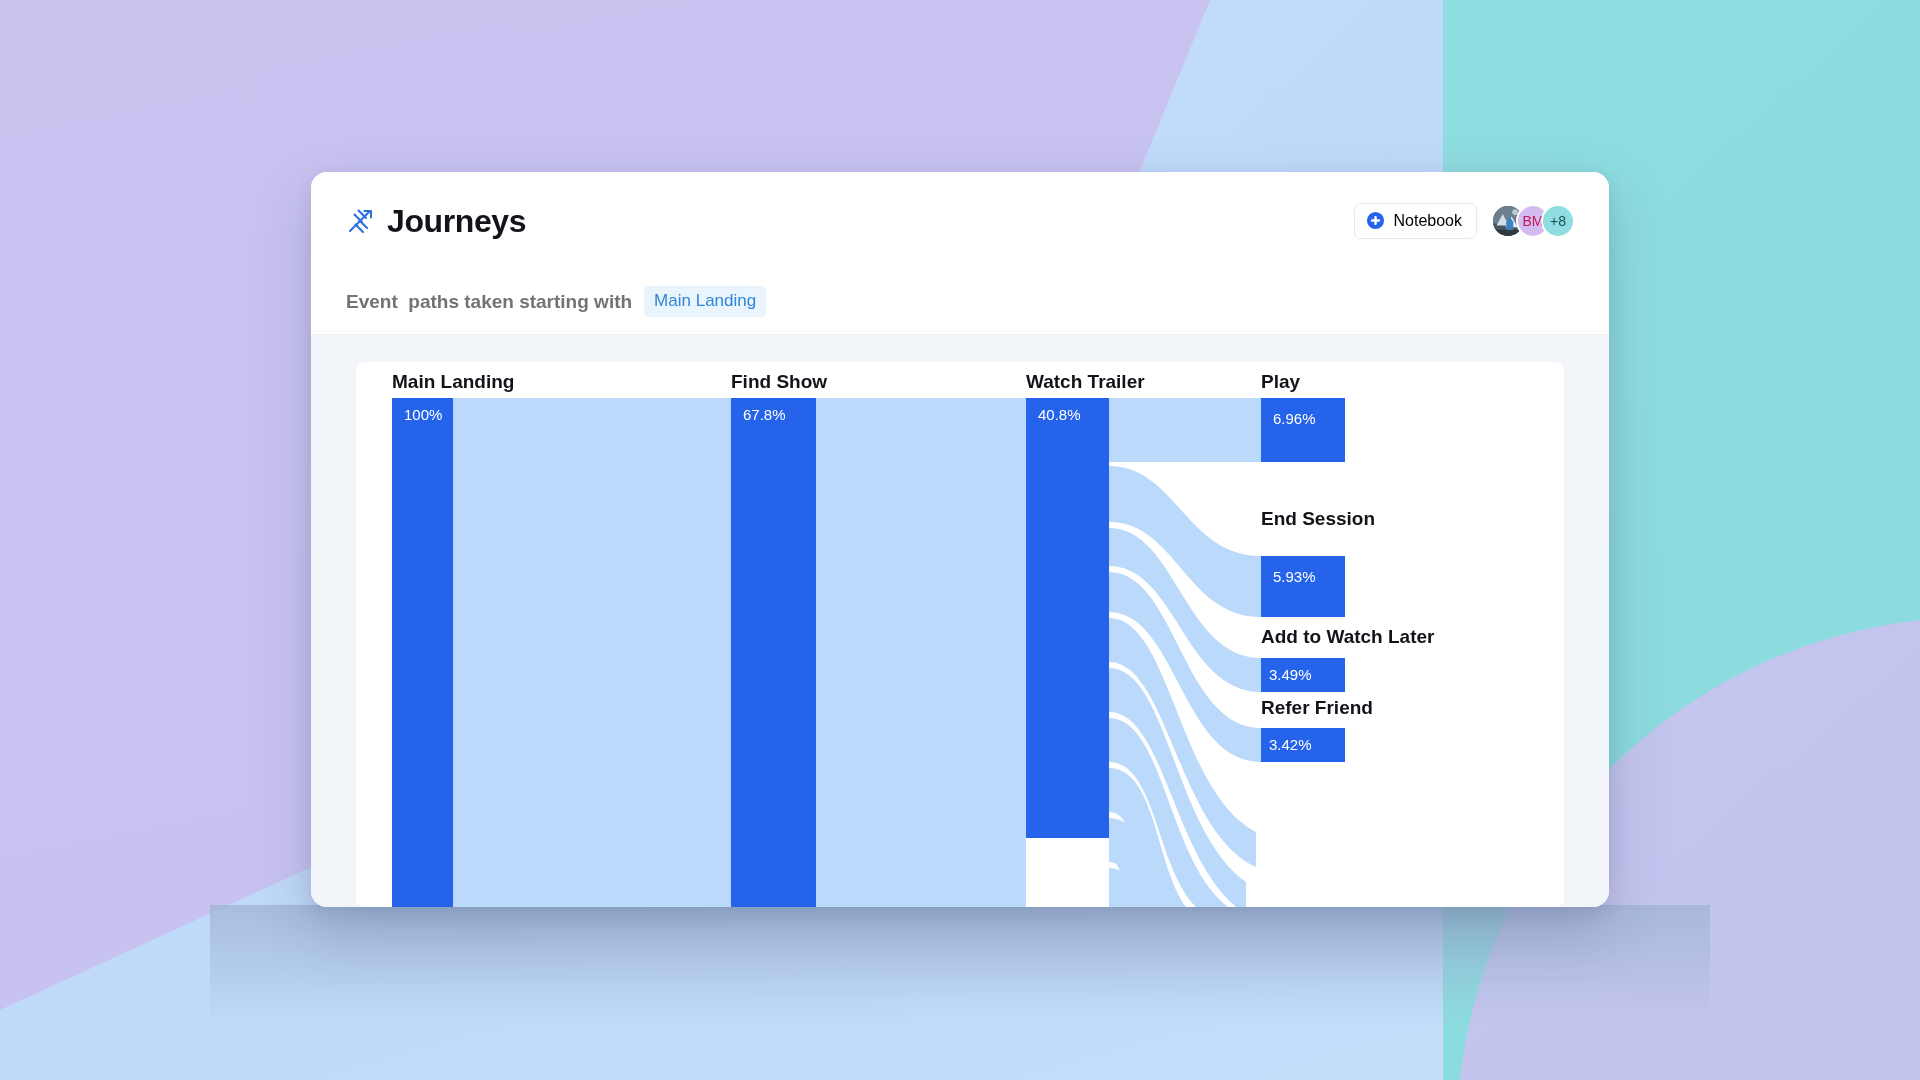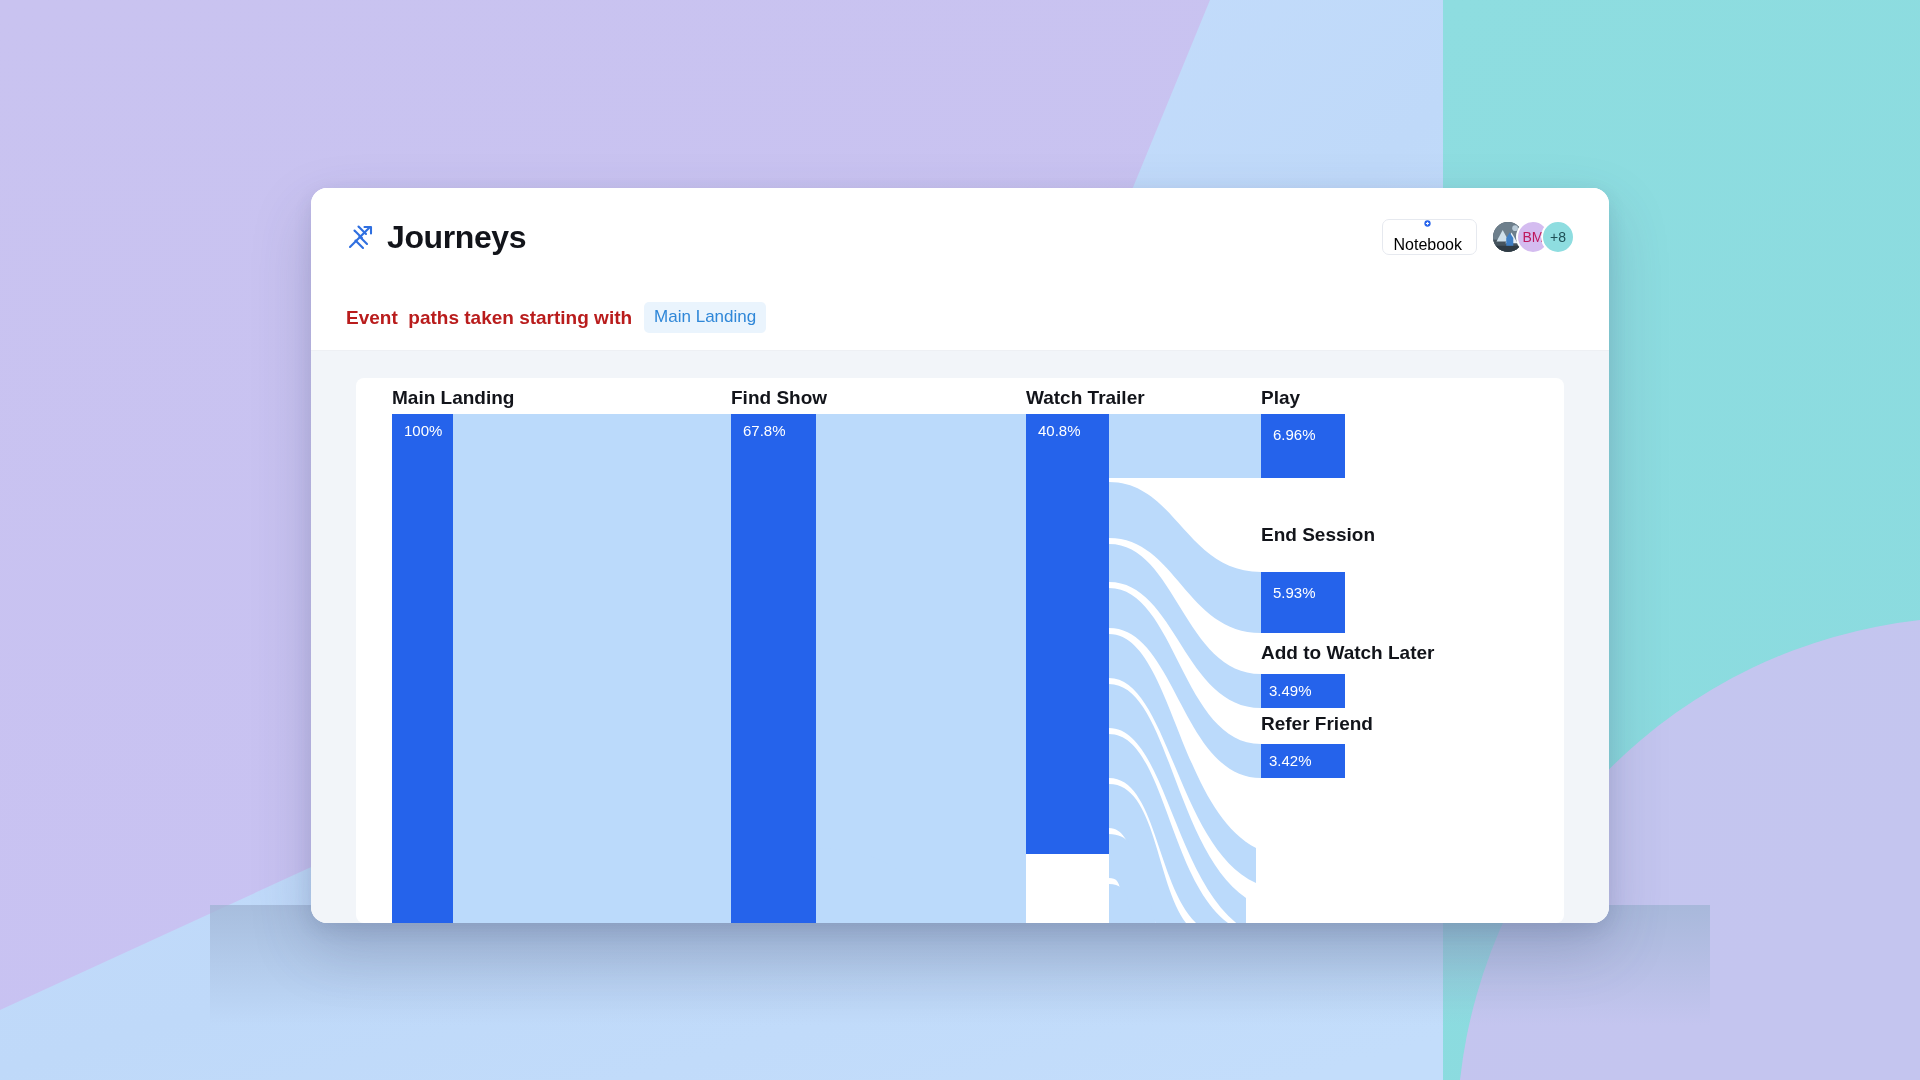--- a/index.html
+++ b/index.html
@@ -10,21 +10,21 @@
     font-family: "Liberation Sans", sans-serif;
   }
 
   
   #bg-root { position: absolute; inset: 0; overflow: hidden; }
   .bg-svg { position: absolute; inset: 0; width: 1920px; height: 1080px; display: block; }
 
   
   #app-window {
     position: absolute;
-    left: 311px; top: 188px;
+    left: 311px; top: 172px;
     width: 1298px; height: 735px;
     background: #ffffff;
     border-radius: 16px;
     box-shadow: 0 26px 60px rgba(60,70,110,.22), 0 6px 18px rgba(60,70,110,.12);
     overflow: hidden;
     display: flex;
     flex-direction: column;
   }
 
   
@@ -45,21 +45,20 @@
   }
   #header-right { margin-left: auto; display: flex; align-items: center; gap: 14px; }
 
   #notebook-button {
     display: flex; align-items: center; gap: 9px;
     height: 36px; padding: 0 14px 0 11px;
     background: #fff;
     border: 1px solid #e6e9ef;
     border-radius: 7px;
     cursor: pointer;
-    flex-direction: column;
   }
   #notebook-plus { width: 19px; height: 19px; display: block; }
 
   #avatar-group { display: flex; align-items: center; }
   .avatar {
     width: 34px; height: 34px; border-radius: 50%;
     display: flex; align-items: center; justify-content: center;
     font-size: 14px; font-weight: 500;
     border: 2px solid #fff;
     margin-left: -9px;
@@ -76,21 +75,21 @@
   #filter-bar {
     height: 66px;
     flex: 0 0 66px;
     display: flex; align-items: center;
     padding: 0 35px;
     background: #fff;
     border-bottom: 1px solid #eef0f4;
     position: relative;
     z-index: 2;
   }
-  #filter-text { font-size: 19px; font-weight: 700; color: #b91c1c; white-space: pre; }
+  #filter-text { font-size: 19px; font-weight: 700; color: #737373; white-space: pre; }
   #filter-chip {
     margin-left: 12px;
     font-size: 17px; color: #2f87d8;
     background: #eaf4fd;
     border-radius: 5px;
     padding: 5px 10px 6px;
     cursor: pointer;
     white-space: nowrap;
   }
 

